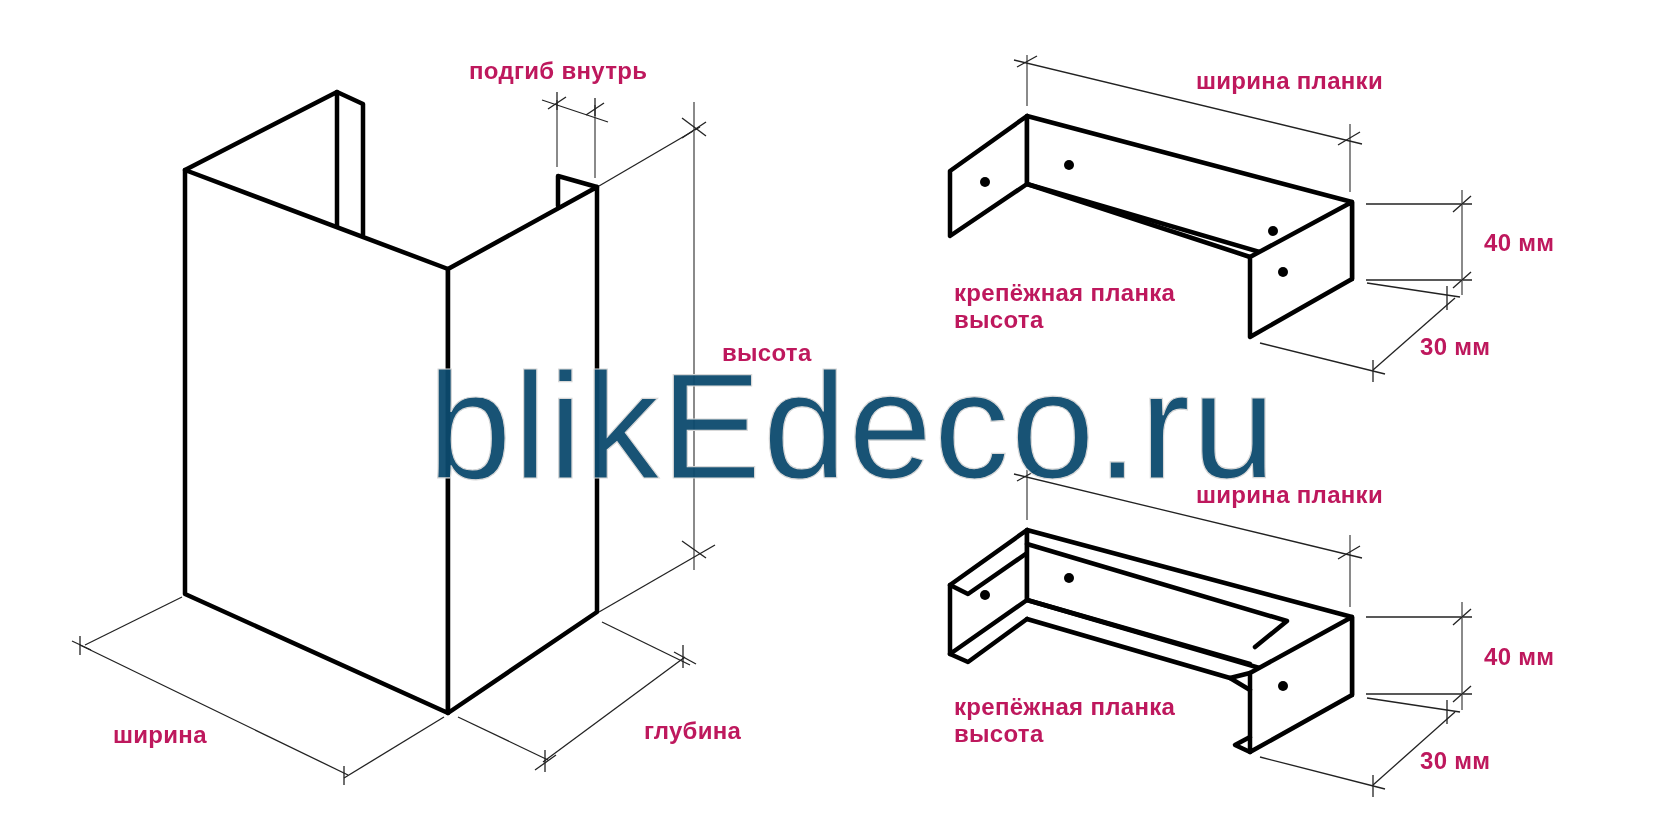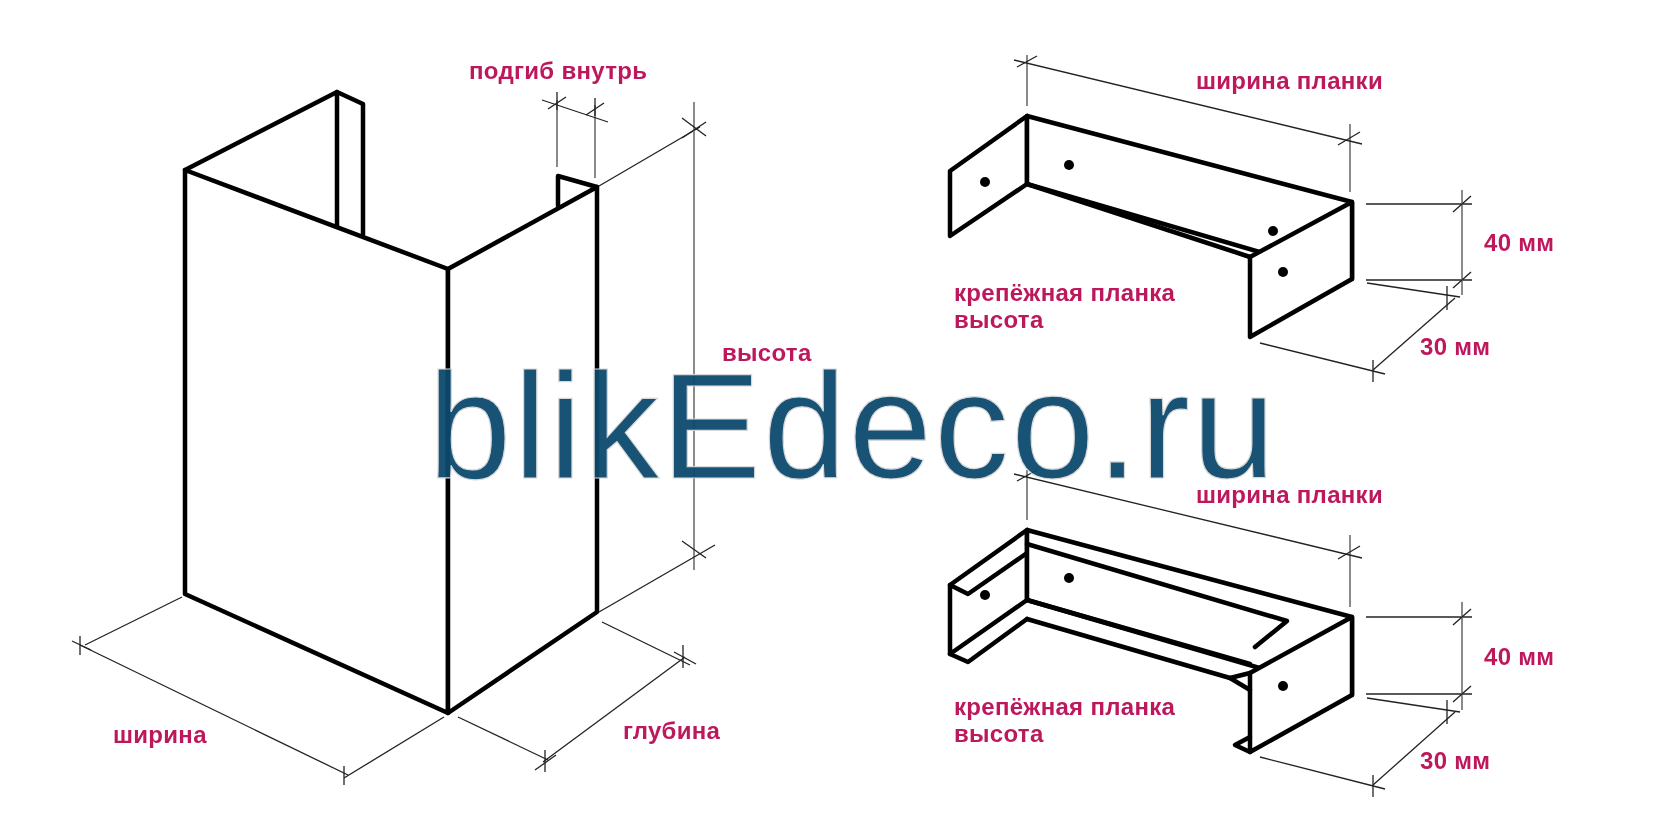--- a/index.html
+++ b/index.html
@@ -146,21 +146,21 @@
     <line class="tick" x1="1447" y1="700" x2="1447" y2="724"></line>
     <line class="tick" x1="1373" y1="775" x2="1373" y2="797"></line>
   </g>
 </svg>
 
 <div class="wm">blikEdeco.ru</div>
 
 <div class="lbl" style="left:469px; top:58px;">подгиб внутрь</div>
 <div class="lbl" style="left:722px; top:340px;">высота</div>
 <div class="lbl" style="left:113px; top:722px;">ширина</div>
-<div class="lbl" style="left:623px; top:718px;">глубина</div>
+<div class="lbl" style="left:644px; top:718px;">глубина</div>
 
 <div class="lbl" style="left:1196px; top:68px;">ширина планки</div>
 <div class="lbl" style="left:1484px; top:230px;">40 мм</div>
 <div class="lbl" style="left:1420px; top:334px;">30 мм</div>
 <div class="lbl lbl2" style="left:954px; top:279px;">
   <div>крепёжная планка</div>
   <div>высота</div>
 </div>
 
 <div class="lbl" style="left:1196px; top:482px;">ширина планки</div>

